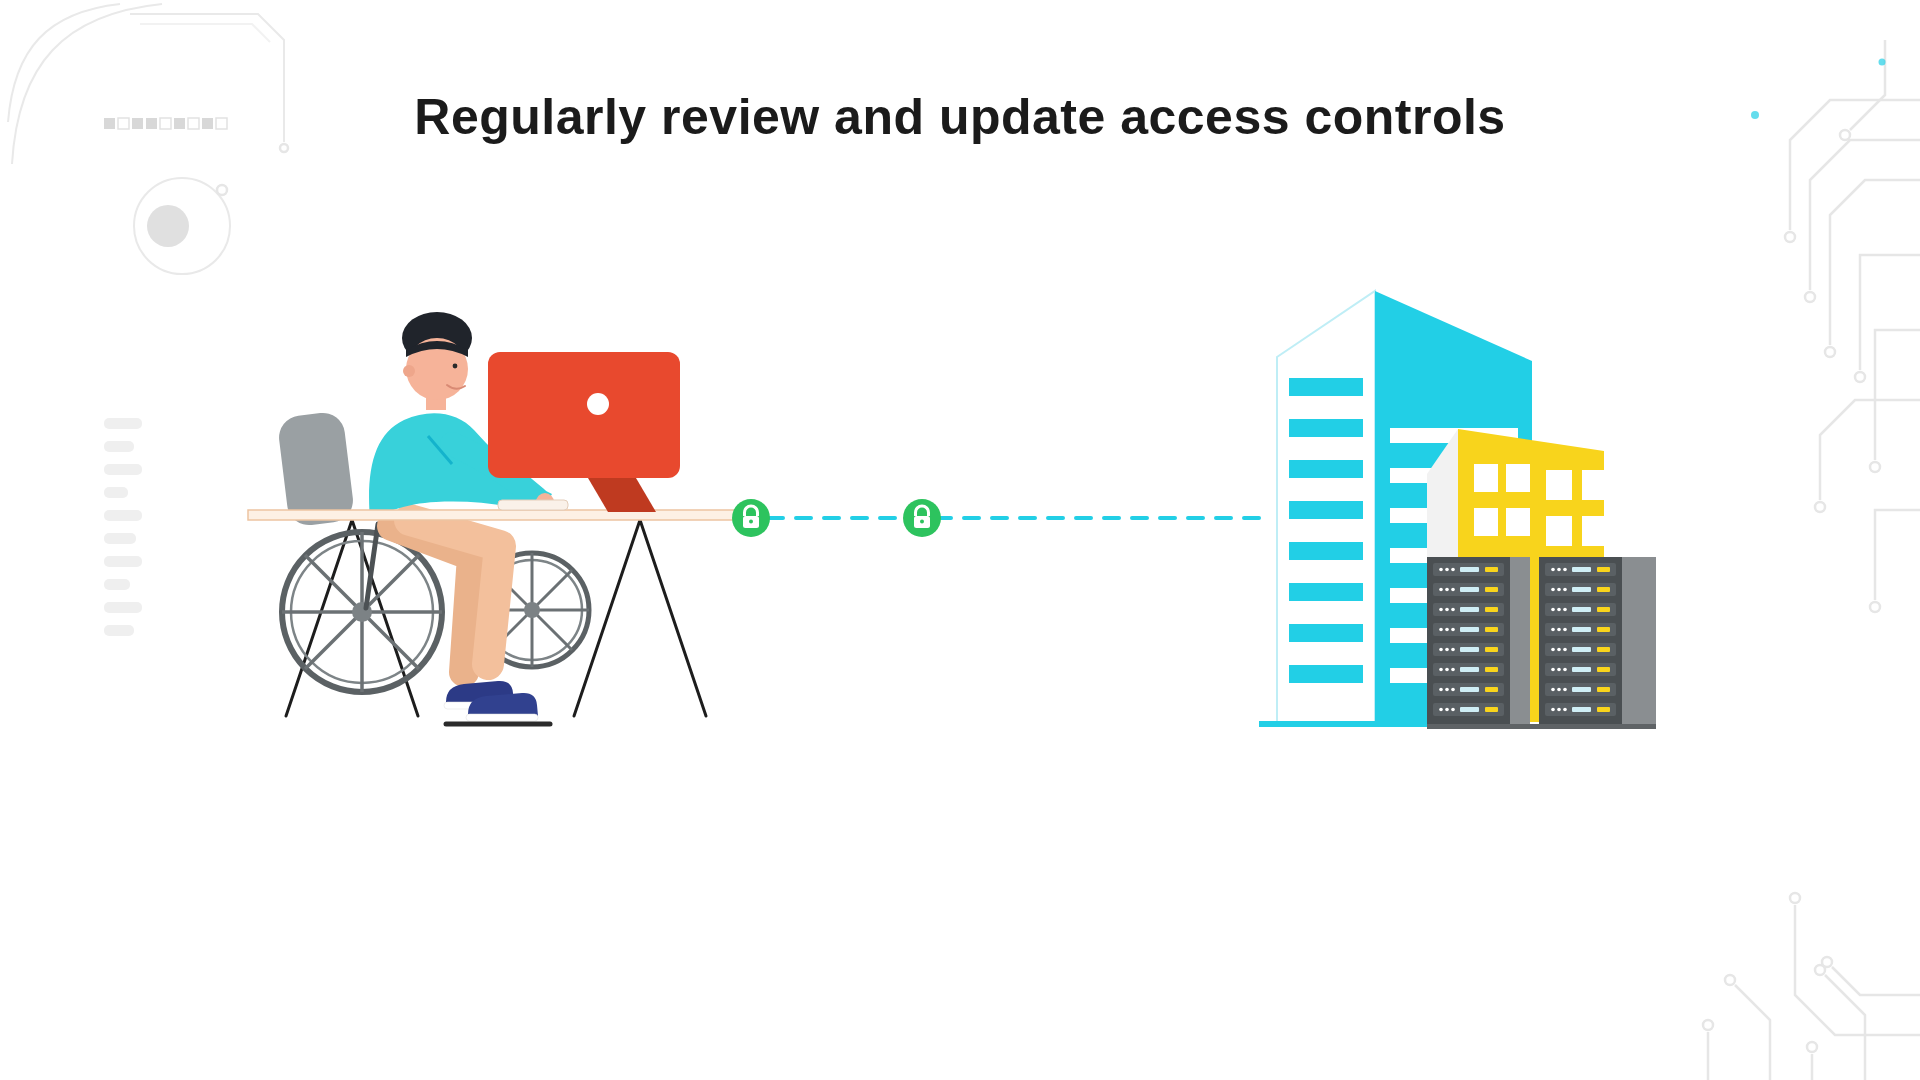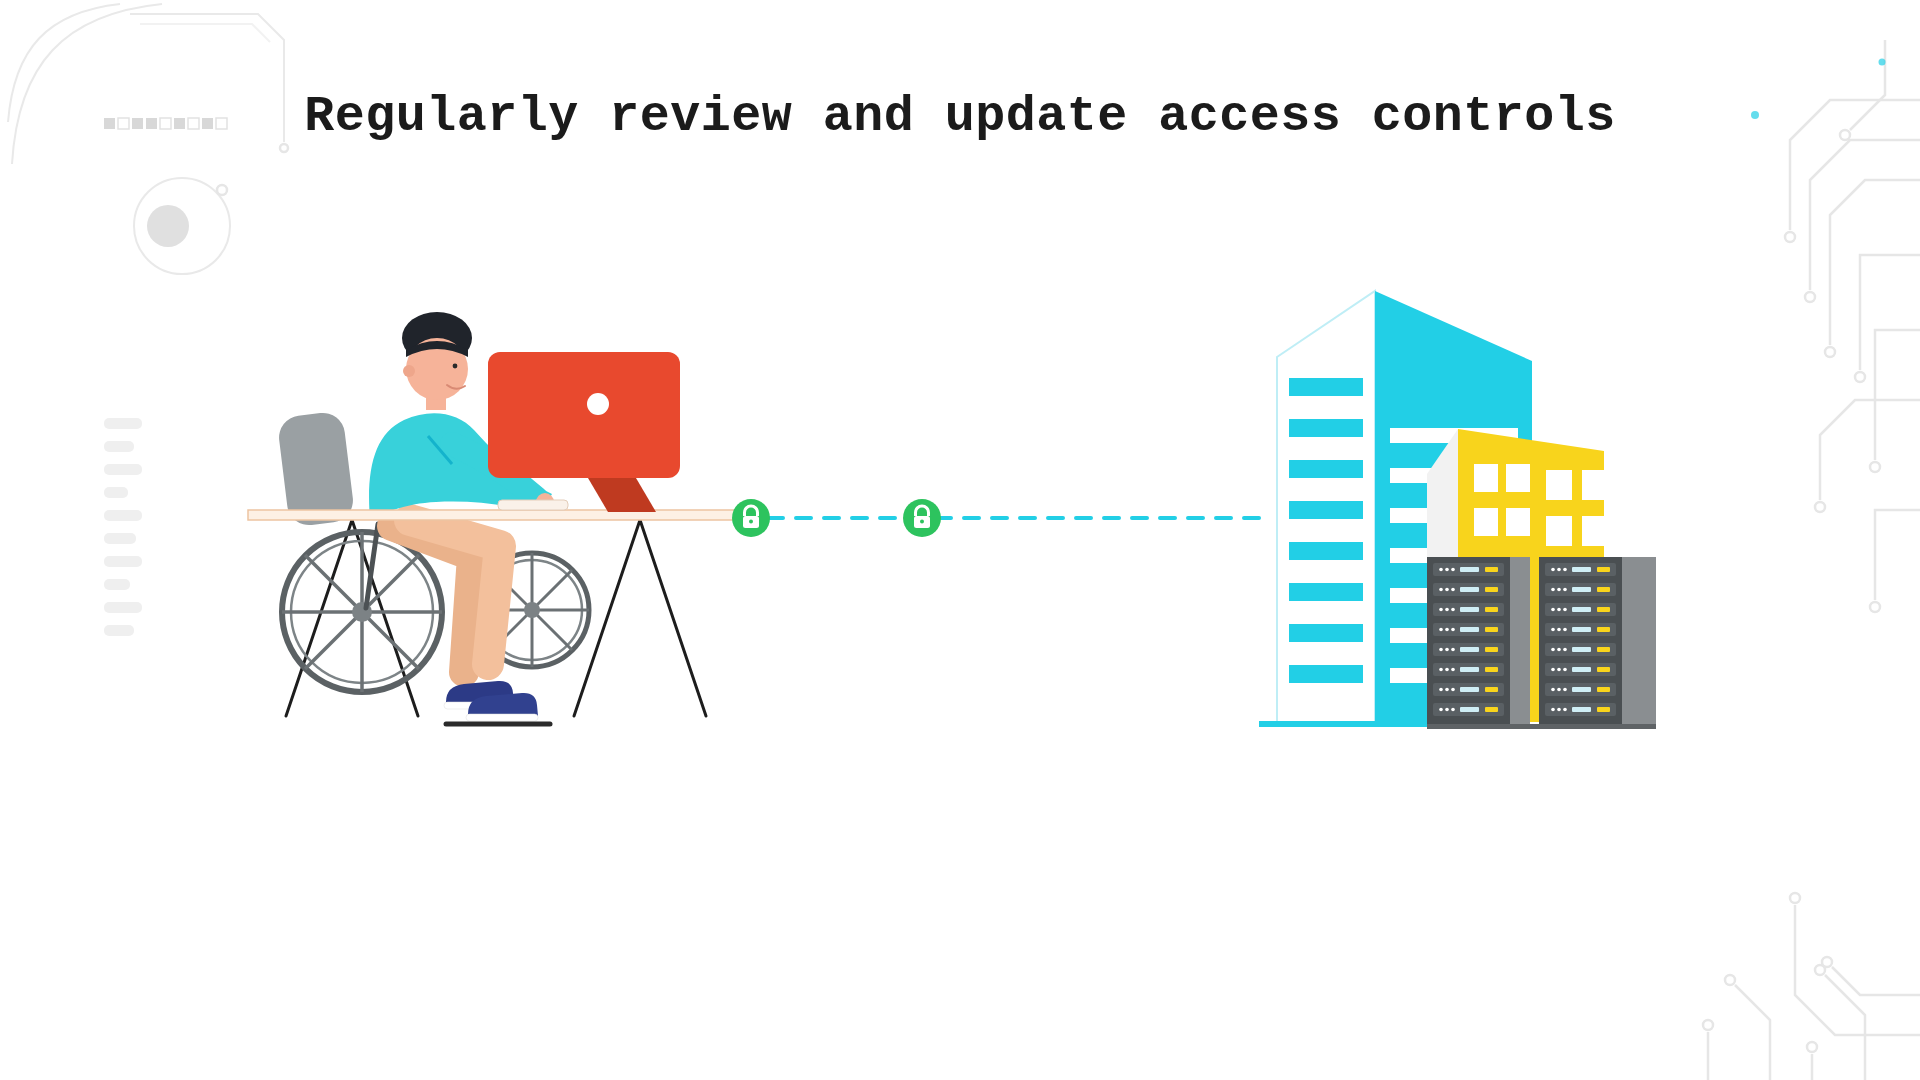--- a/index.html
+++ b/index.html
@@ -17,21 +17,21 @@
     --pants-tan:#f3c09c;
     --shoe-navy:#2c3a86;
     --hair-dark:#20242b;
     --desk-cream:#fdf0e4;
     --decor-gray:#e6e6e6;
   }
   html,body{margin:0;padding:0;background:#fff;}
   .stage{
     position:relative;width:1920px;height:1080px;margin:0 auto;
     background:#ffffff;overflow:hidden;
-    font-family:Liberation Mono, monospace;
+    font-family:Liberation Sans, sans-serif;
   }
   .title{
     position:absolute;top:88px;left:0;right:0;margin:0;
     text-align:center;font-size:50px;font-weight:800;letter-spacing:.5px;
     color:var(--title-text);
   }
   .scene,{display:block}
   .abs{position:absolute;}
   
   .f-cyan{fill:var(--accent-cyan)}

